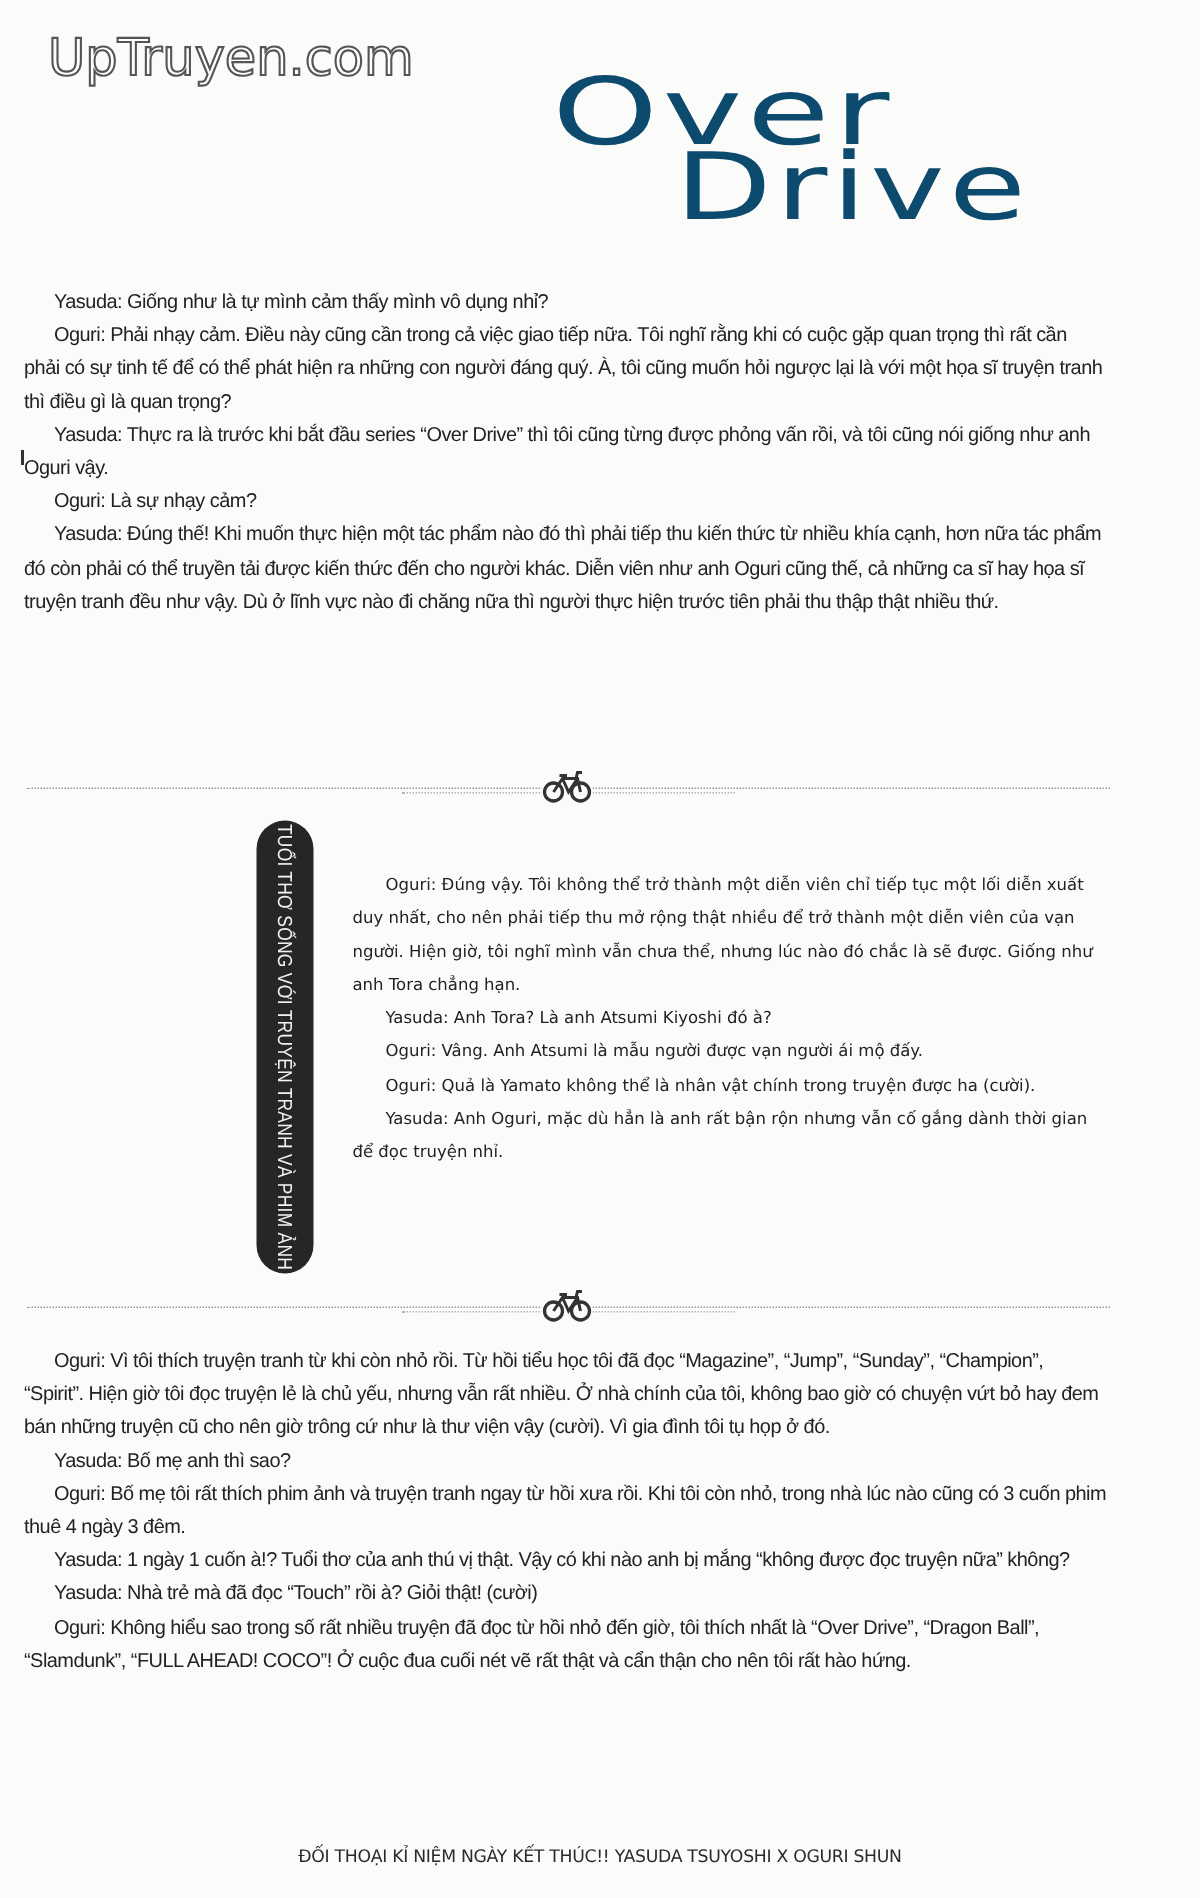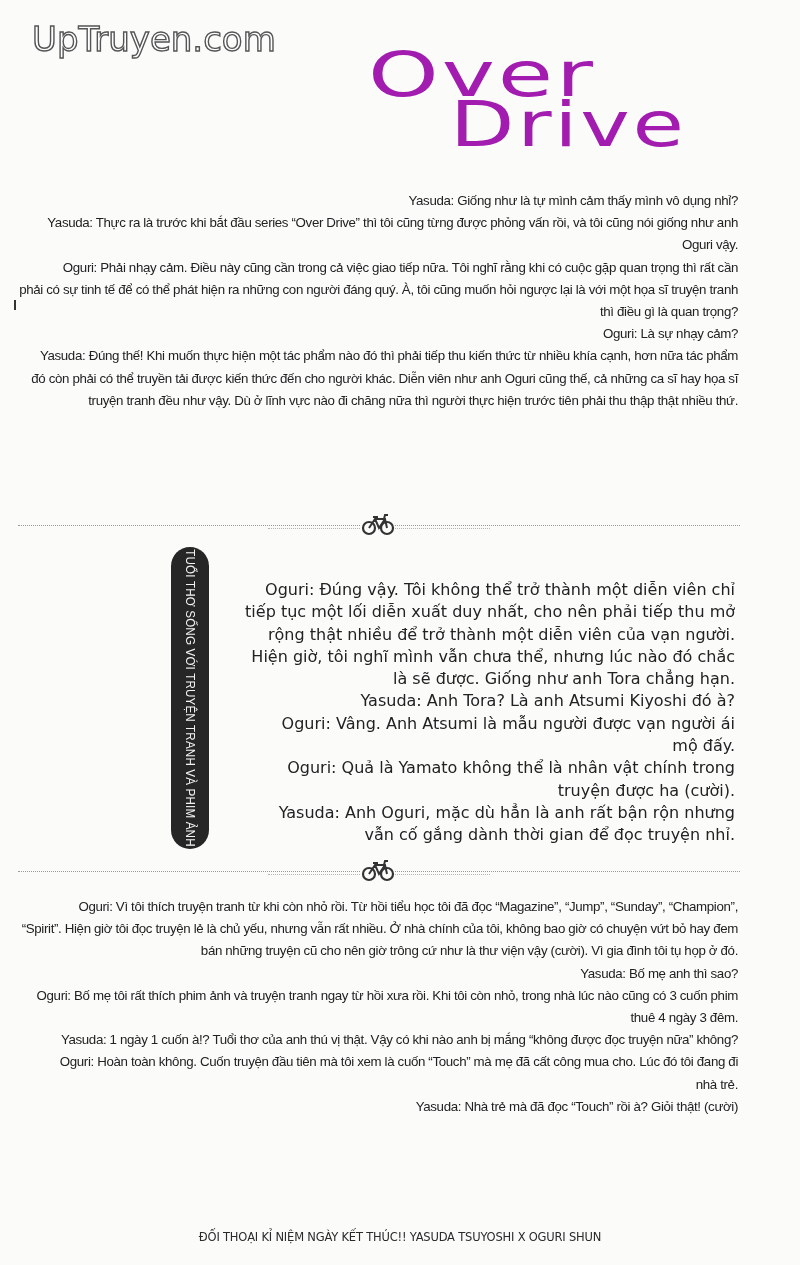--- a/index.html
+++ b/index.html
@@ -27,21 +27,21 @@
       -webkit-text-stroke: 1.4px #555;
       line-height: 1;
     }
     .logo {
       position: absolute;
       left: 368px;
       top: 44px;
       width: 360px;
       height: 110px;
       font-family: "DejaVu Sans", sans-serif;
-      color: #a21caf;
+      color: #0c4a6e;
       line-height: 1;
     }
     .logo .over {
       position: absolute;
       left: 0;
       top: 0;
       font-size: 62px;
       letter-spacing: 2px;
       transform: scaleX(1.45);
       transform-origin: left top;
@@ -57,37 +57,36 @@
     }
     .text-block {
       position: absolute;
       font-size: 13.3px;
       line-height: 22.2px;
       color: #222;
     }
     .text-block p {
       margin: 0;
       text-indent: 20px;
-      text-align: right;
     }
     #block1 {
       left: 16px;
       top: 190px;
       width: 722px;
       font-family: "Liberation Sans Narrow", "Liberation Sans", sans-serif;
       font-stretch: condensed;
     }
     #block1 p, #block3 p {
       letter-spacing: -0.35px;
     }
     #block2 {
       left: 235px;
       top: 579px;
       width: 500px;
-      font-size: 16px;
+      font-size: 11px;
       line-height: 22.3px;
     }
     #block2 p { text-indent: 22px; }
     #block3 {
       left: 16px;
       top: 896px;
       width: 722px;
       font-family: Liberation Sans, sans-serif;
     }
     .separator {
@@ -163,22 +162,22 @@
 
   <div class="logo">
     <span class="over">Over</span>
     <span class="drive">Drive</span>
   </div>
 
   <div class="scan-mark" style="left:14px;top:300px;height:10px;"></div>
 
   <div class="text-block" id="block1">
     <p>Yasuda: Giống như là tự mình cảm thấy mình vô dụng nhỉ?</p>
+    <p>Oguri: Phải nhạy cảm. Điều này cũng cần trong cả việc giao tiếp nữa. Tôi nghĩ rằng khi có cuộc gặp quan trọng thì rất cần phải có sự tinh tế để có thể phát hiện ra những con người đáng quý. À, tôi cũng muốn hỏi ngược lại là với một họa sĩ truyện tranh thì điều gì là quan trọng?</p>
     <p>Yasuda: Thực ra là trước khi bắt đầu series “Over Drive” thì tôi cũng từng được phỏng vấn rồi, và tôi cũng nói giống như anh Oguri vậy.</p>
-    <p>Oguri: Phải nhạy cảm. Điều này cũng cần trong cả việc giao tiếp nữa. Tôi nghĩ rằng khi có cuộc gặp quan trọng thì rất cần phải có sự tinh tế để có thể phát hiện ra những con người đáng quý. À, tôi cũng muốn hỏi ngược lại là với một họa sĩ truyện tranh thì điều gì là quan trọng?</p>
     <p>Oguri: Là sự nhạy cảm?</p>
     <p>Yasuda: Đúng thế! Khi muốn thực hiện một tác phẩm nào đó thì phải tiếp thu kiến thức từ nhiều khía cạnh, hơn nữa tác phẩm đó còn phải có thể truyền tải được kiến thức đến cho người khác. Diễn viên như anh Oguri cũng thế, cả những ca sĩ hay họa sĩ truyện tranh đều như vậy. Dù ở lĩnh vực nào đi chăng nữa thì người thực hiện trước tiên phải thu thập thật nhiều thứ.</p>
   </div>
 
   <div class="separator" style="top:519px;">
     <div class="line"></div>
     <div class="line2"></div>
     <div class="bike">
       <svg width="34" height="24" viewBox="0 0 34 24">
         <circle cx="8" cy="15" r="6" fill="none" stroke="#333" stroke-width="2.2"></circle>
@@ -210,19 +209,19 @@
         <path d="M8 15 L14 6 L24 6 L26 15 M14 6 L18 15 L24 6 M12 4 L17 4 M23 6 L24 2 L27 2" fill="none" stroke="#333" stroke-width="2"></path>
       </svg>
     </div>
   </div>
 
   <div class="text-block" id="block3">
     <p>Oguri: Vì tôi thích truyện tranh từ khi còn nhỏ rồi. Từ hồi tiểu học tôi đã đọc “Magazine”, “Jump”, “Sunday”, “Champion”, “Spirit”.  Hiện giờ tôi đọc truyện lẻ là chủ yếu, nhưng vẫn rất nhiều. Ở nhà chính của tôi, không bao giờ có chuyện vứt bỏ hay đem bán những truyện cũ cho nên giờ trông cứ như là thư viện vậy (cười). Vì gia đình tôi tụ họp ở đó.</p>
     <p>Yasuda: Bố mẹ anh thì sao?</p>
     <p>Oguri: Bố mẹ tôi rất thích phim ảnh và truyện tranh ngay từ hồi xưa rồi. Khi tôi còn nhỏ, trong nhà lúc nào cũng có 3 cuốn phim thuê 4 ngày 3 đêm.</p>
     <p>Yasuda: 1 ngày 1 cuốn à!? Tuổi thơ của anh thú vị thật. Vậy có khi nào anh bị mắng “không được đọc truyện nữa” không?</p>
-    <p>Oguri: Hoàn toàn không. Cuốn truyện đầu tiên mà tôi xem là cuốn “Touch” mà mẹ đã cất công mua cho. Lúc đó tôi đang đi nhà trẻ.</p>
     <p>Yasuda: Nhà trẻ mà đã đọc “Touch” rồi à? Giỏi thật! (cười)</p>
+    <p>Oguri: Không hiểu sao trong số rất nhiều truyện đã đọc từ hồi nhỏ đến giờ, tôi thích nhất là “Over Drive”, “Dragon Ball”, “Slamdunk”, “FULL AHEAD! COCO”! Ở cuộc đua cuối nét vẽ rất thật và cẩn thận cho nên tôi rất hào hứng.</p>
   </div>
 
   <div class="footer">ĐỐI THOẠI KỈ NIỆM NGÀY KẾT THÚC!! YASUDA TSUYOSHI X OGURI SHUN</div>
 
 </div>
 
 </body></html>

